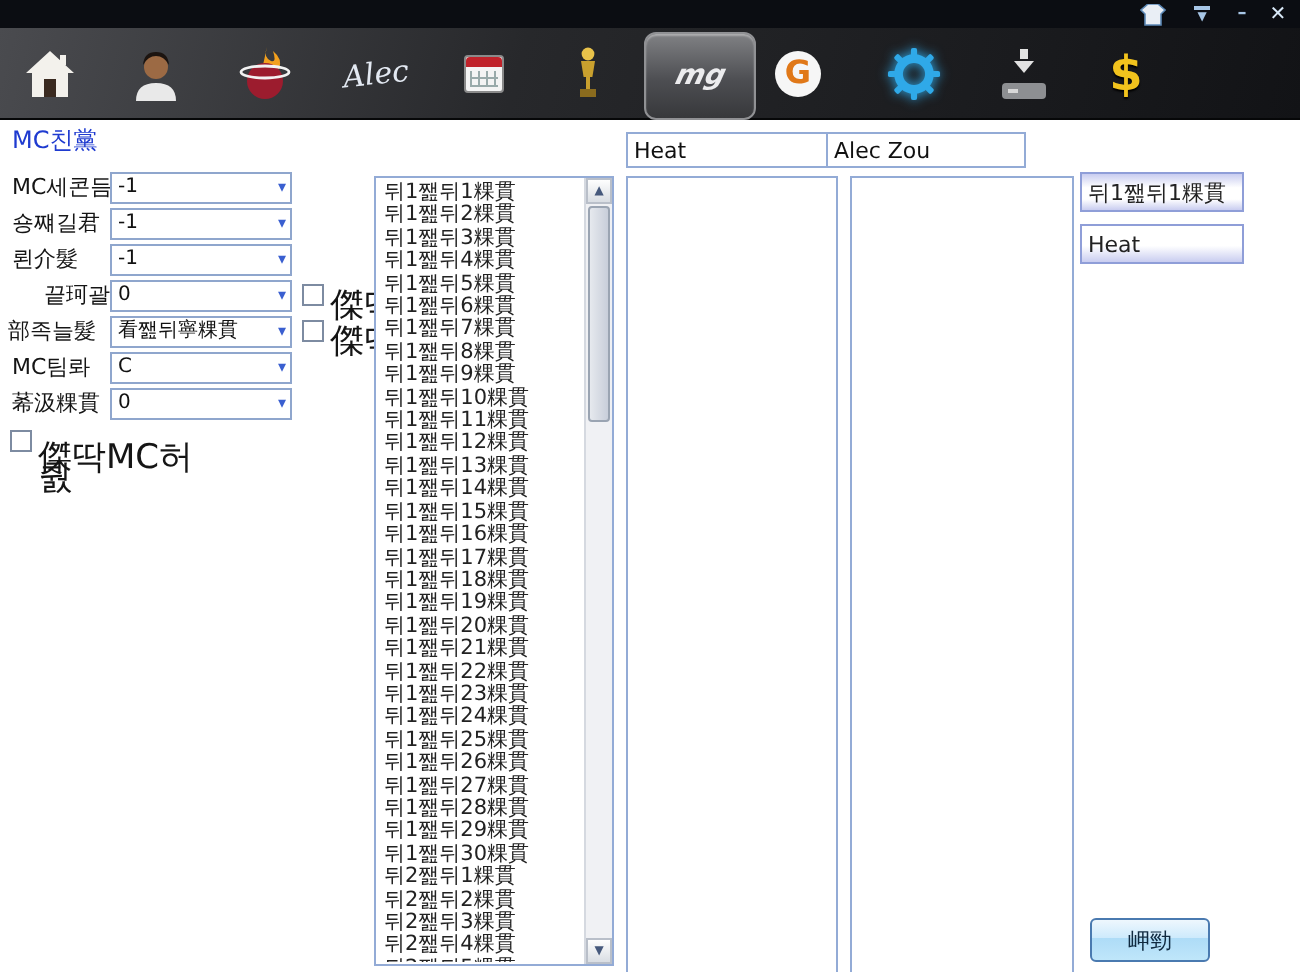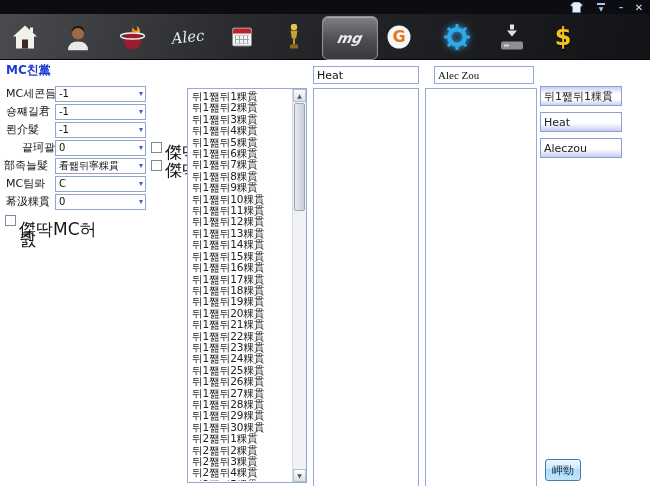--- a/index.html
+++ b/index.html
@@ -38,21 +38,21 @@
   .gat span{color:#e07818;font-weight:bold;font-size:16px;line-height:16px;}
   .gear{filter:drop-shadow(0 0 3px #2fa9e8);}
   .dl-box{display:flex;flex-direction:column;align-items:center;}
   .dl-arrow{width:0;height:0;border:5px solid transparent;border-top:6px solid #e2e2e2;}
   .dl-stem{width:4px;height:5px;background:#e2e2e2;margin-bottom:1px;}
   .dl-bar{width:22px;height:8px;background:#8d8f92;border-radius:2px;position:relative;}
   .dl-bar i{position:absolute;left:3px;top:3px;width:5px;height:2px;background:#d8d8d8;}
   .money{color:#f2c31d;font-weight:bold;font-size:24px;line-height:24px;
          font-family:"DejaVu Sans",sans-serif;text-shadow:0 1px 1px #000;}
   
-  .form-title{position:absolute;left:6px;top:62px;color:#1f3bd0;font-weight:bold;font-size:12px;}
+  .form-title{position:absolute;left:6px;top:62px;color:#1f3bd0;font-weight:normal;font-size:12px;}
   .frow-label{position:absolute;font-size:11px;color:#151515;line-height:16px;white-space:nowrap;}
   .combo{position:absolute;left:55px;width:91px;height:16px;border:1px solid #8fa6cd;background:#fff;
          font-size:10px;line-height:14px;padding:0 13px 0 3px;box-sizing:border-box;
          color:#111;white-space:nowrap;overflow:hidden;}
   .combo .arr{position:absolute;right:2px;top:1px;color:#3a5fd0;font-size:8px;line-height:12px;}
   .cb{position:absolute;width:11px;height:11px;border:1px solid #7d8ba1;background:#fff;box-sizing:border-box;}
   .cb-label{position:absolute;font-size:17px;color:#151515;white-space:nowrap;}
   
   .game-list{position:absolute;left:187px;top:88px;width:120px;height:395px;border:1px solid #93abd6;
              background:#fff;box-sizing:border-box;}
@@ -70,21 +70,21 @@
   .tbox{position:absolute;top:66px;height:18px;border:1px solid #93abd6;background:#fff;
         box-sizing:border-box;font-size:11px;padding:1px 3px;color:#111;
         font-family:"DejaVu Sans","Liberation Sans",sans-serif;}
   .panel{position:absolute;top:88px;height:400px;border:1px solid #93abd6;background:#fff;box-sizing:border-box;}
   
   .side-input{position:absolute;left:540px;width:82px;height:20px;border:1px solid #8f9ed8;
               box-sizing:border-box;font-size:11px;padding:1px 3px;color:#222;
               font-family:"DejaVu Sans","Liberation Sans",sans-serif;}
   .grad-both{background:linear-gradient(180deg,#c9cdf0 0%,#fff 38%,#fff 70%,#c9cdf0 100%);}
   .grad-bottom{background:linear-gradient(180deg,#fff 55%,#c9cdf0 100%);}
-  .confirm{position:absolute;left:545px;top:459px;width:36px;height:22px;border:1px solid #4a7ab0;
+  .confirm{position:absolute;left:545px;top:459px;width:60px;height:22px;border:1px solid #4a7ab0;
            border-radius:3px;font-size:11px;color:#102a40;cursor:pointer;
            background:linear-gradient(#eef7fd,#cdeafc 45%,#aedcf7 46%,#bfe6fa);
            font-family:"DejaVu Sans","Liberation Sans",sans-serif;}
 </style>
 </head>
 <body>
 
 <div class="app">
 
   <div class="titlebar">
@@ -253,22 +253,21 @@
     <div class="vsb">
       <div class="btn up">▲</div>
       <div class="thumb"></div>
       <div class="btn down">▼</div>
     </div>
   </div>
 
   <input class="tbox" style="left: 313px; width: 106px;" value="Heat">
   <div class="panel" style="left:313px;width:106px"></div>
 
-  <input class="tbox" style="left: 434px; width: 100px; font-family: Liberation Serif, serif;" value="Alec Zou">
+  <input class="tbox" style="left: 413px; width: 100px;" value="Alec Zou">
   <div class="panel" style="left:425px;width:112px"></div>
 
   <input class="side-input grad-both" style="top: 86px;" value="뒤1쨆뒤1粿貫">
   <input class="side-input grad-bottom" style="top: 112px;" value="Heat">
-  <input class="side-input grad-bottom" style="top: 138px;" value="Aleczou">
 
   <button class="confirm">岬勁</button>
 
 </div>
 
 </body></html>

